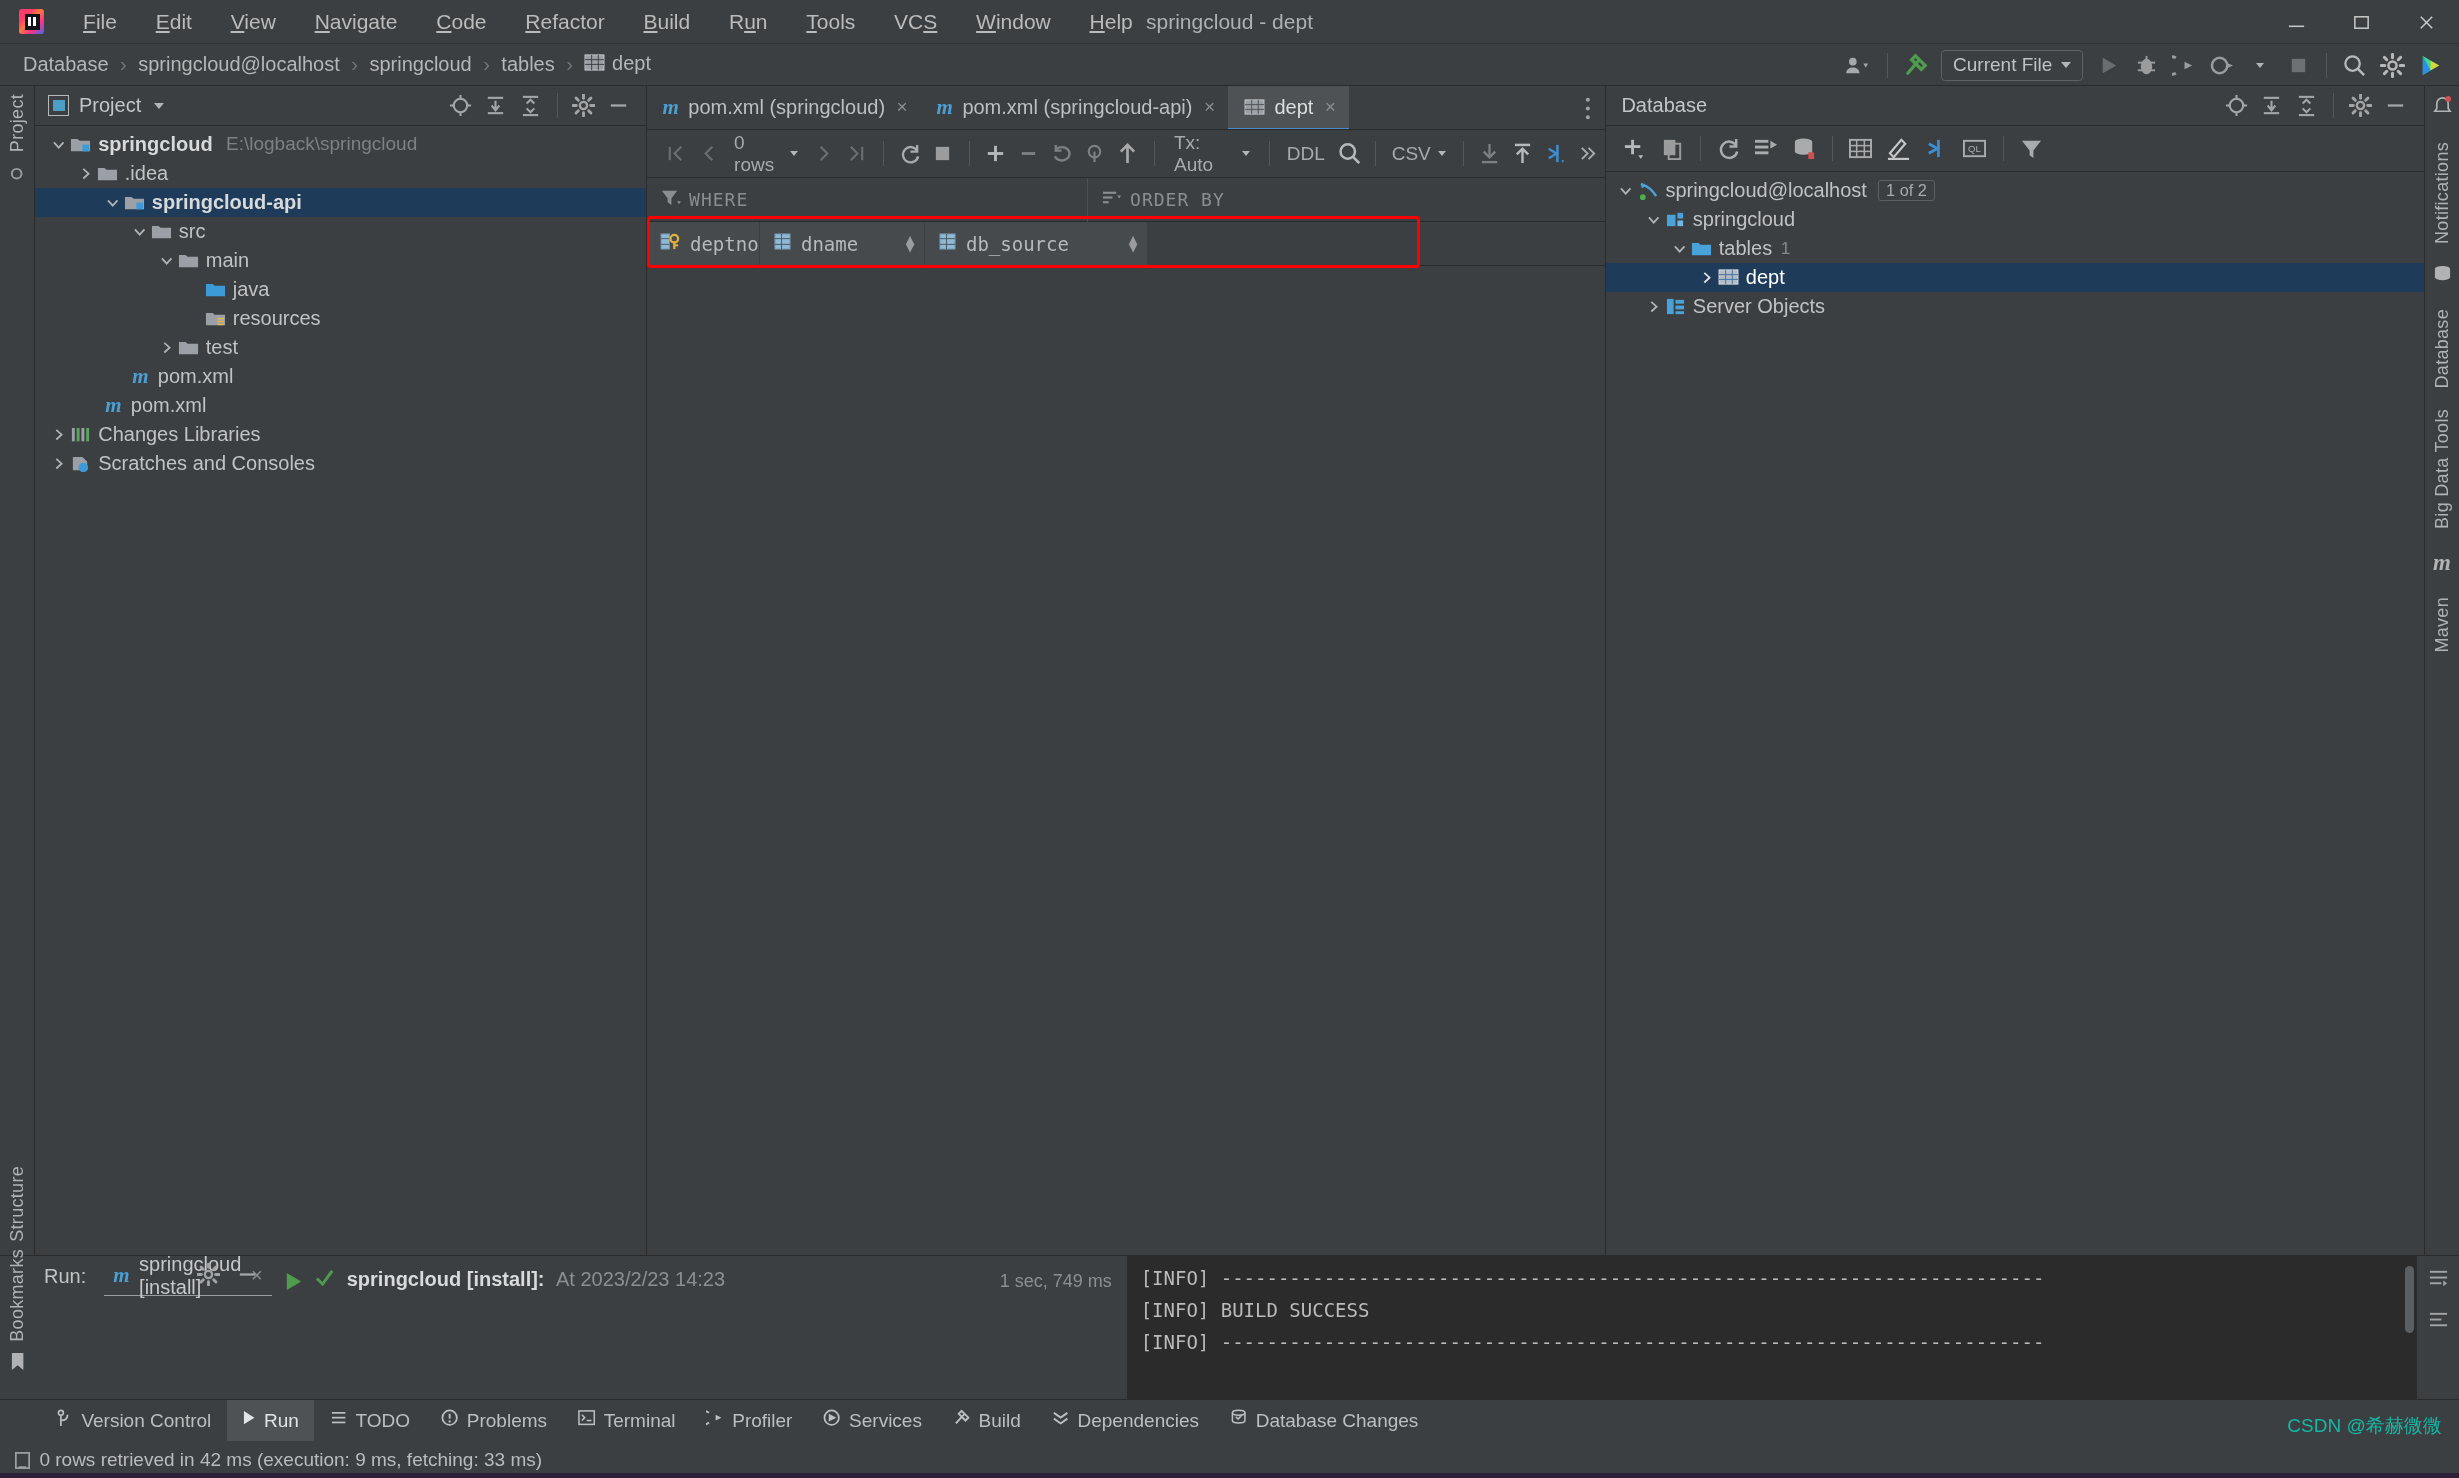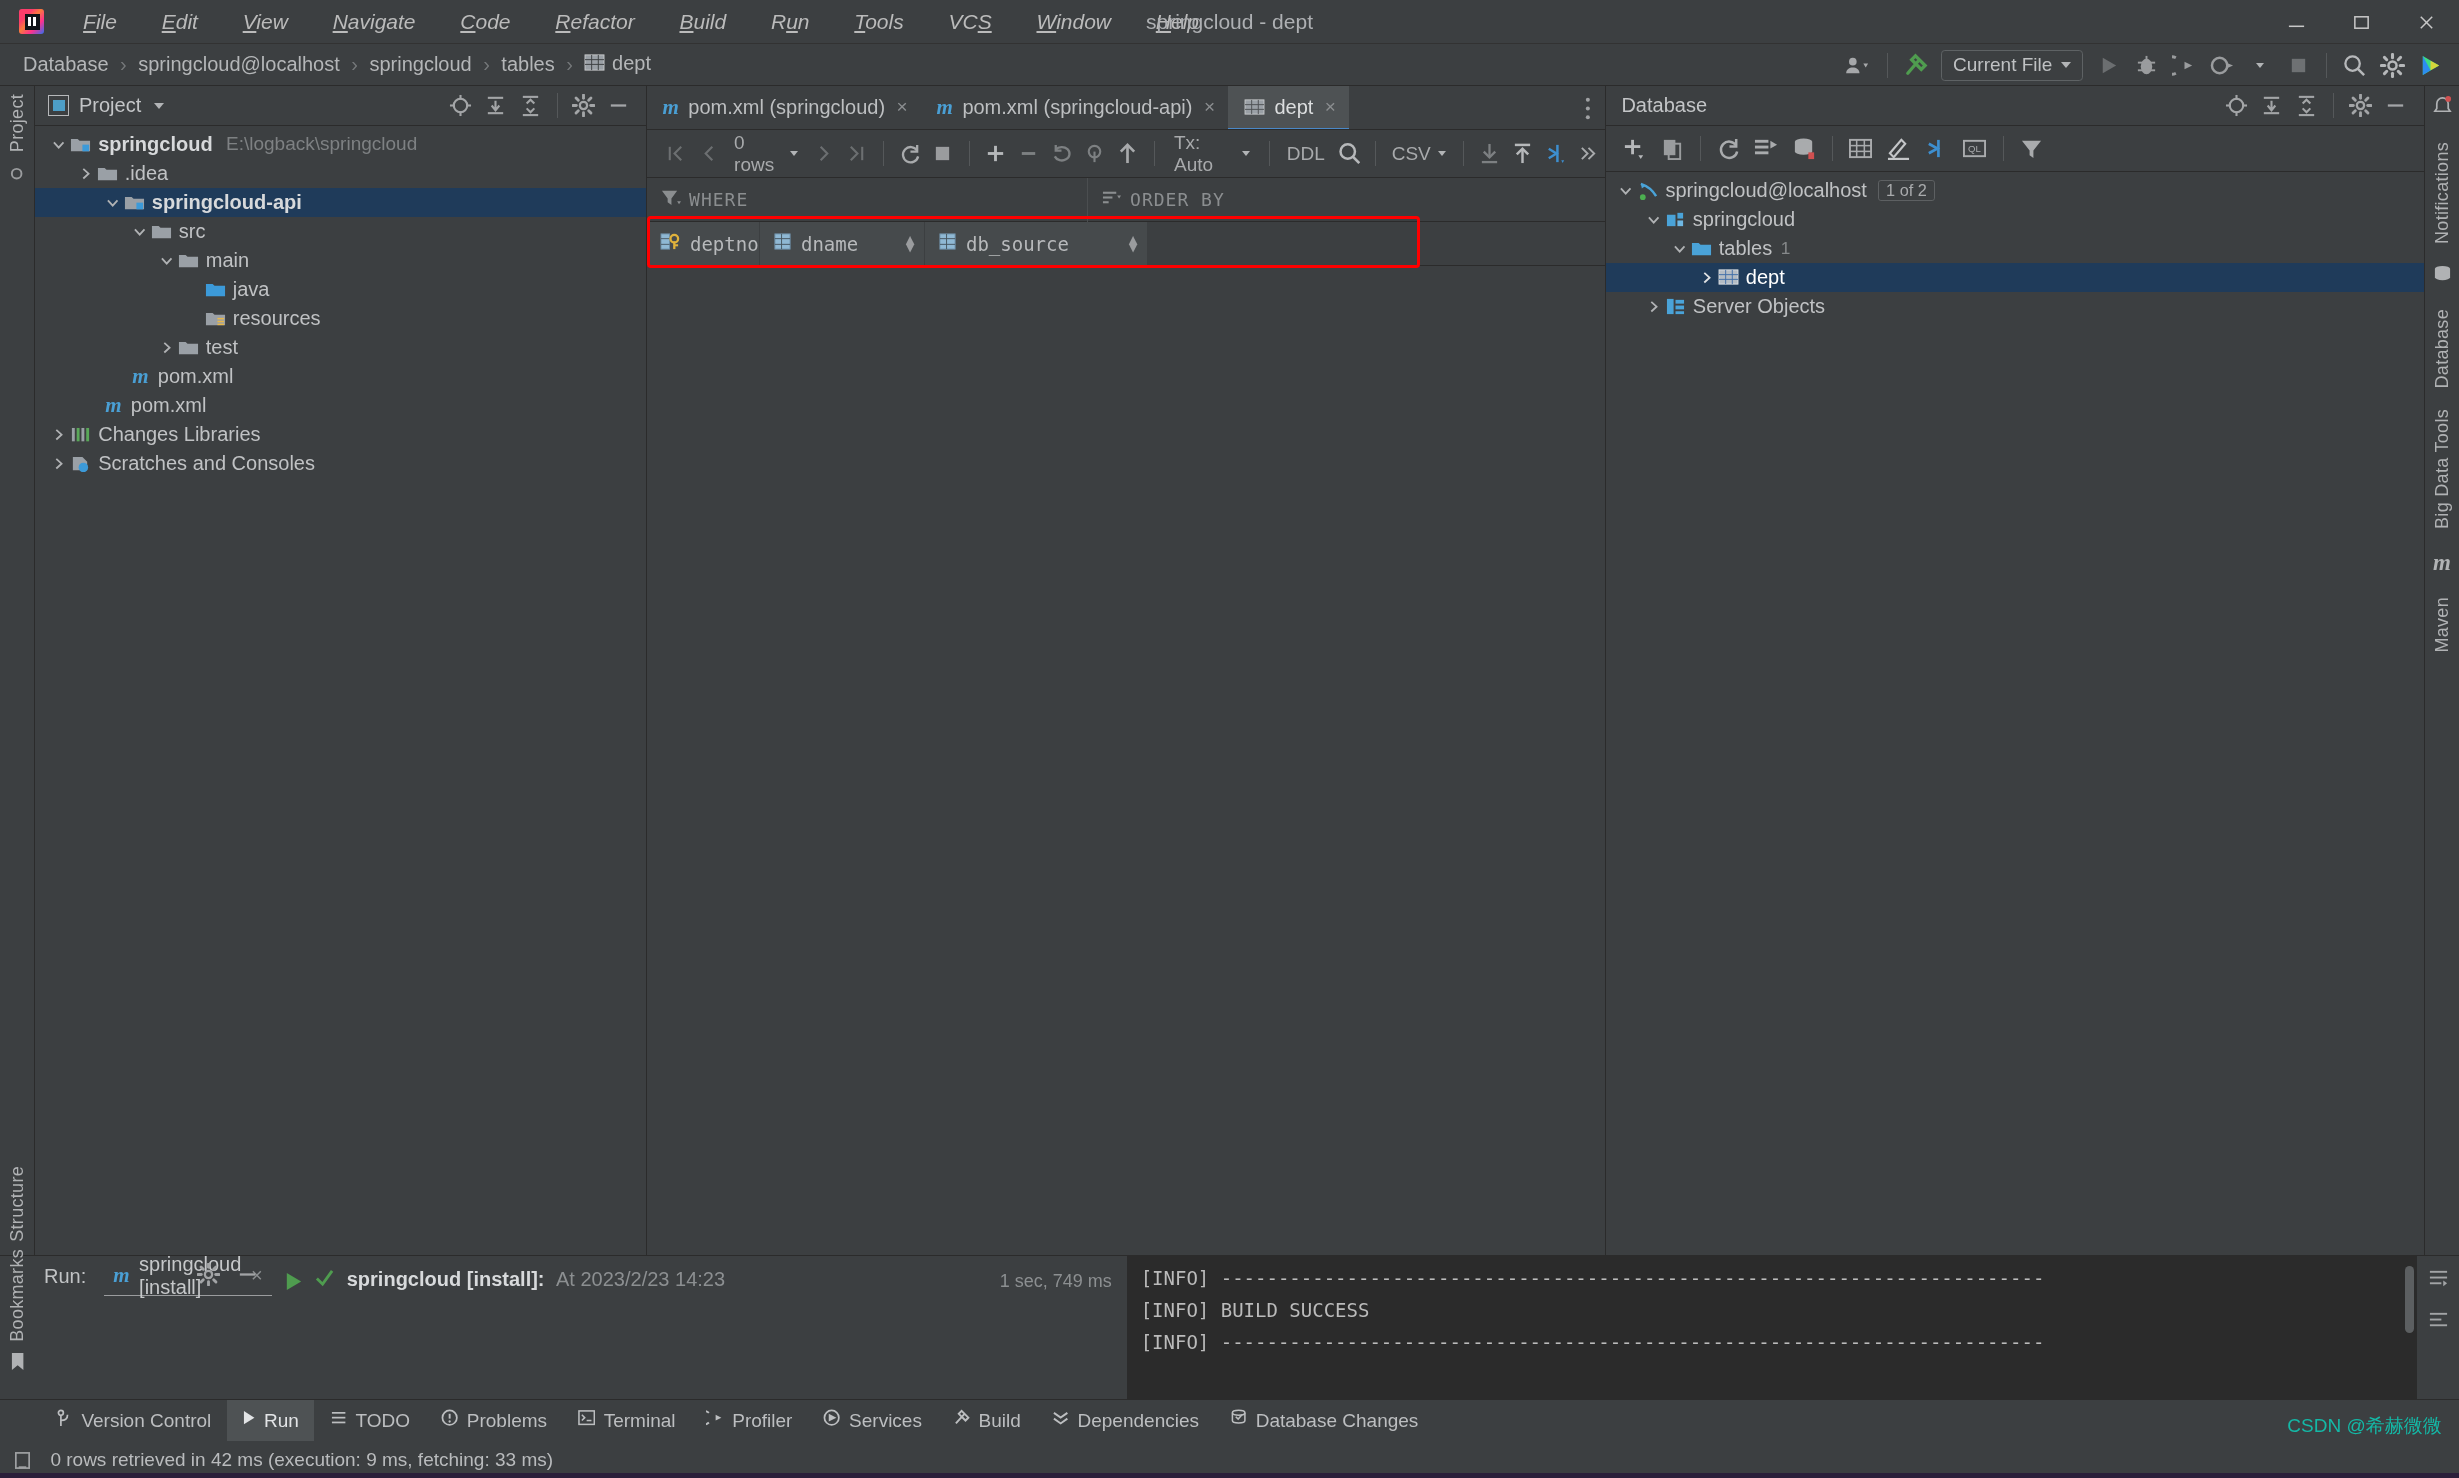--- a/index.html
+++ b/index.html
@@ -18,21 +18,21 @@
     background: #3c3f41; border-bottom: 1px solid #323232; position: relative;
   }
   .logo { width: 37px; height: 29px; margin-left: 15.4px; position: relative; }
   .logo .l1 { position:absolute; left:3.8px; top:1.9px; width:25px; height:25px; background:
       linear-gradient(135deg,#fc3d6b 0%, #fc3d6b 28%, #f97a3d 46%, #ff318c 70%, #2d6ff2 100%);
       border-radius:2.9px; }
   .logo .l2 { position:absolute; left:9.6px; top:6.7px; width:15.4px; height:16.3px; background:#101318; }
   .logo .l3 { position:absolute; left:12.5px; top:9.6px; width:2.9px; height:9.6px; background:#fff; }
   .logo .l4 { position:absolute; left:18px; top:9.6px; width:2.9px; height:9.6px; background:#fff; }
 
-  .menubar { display: flex; align-items: center; margin-left: 17.3px; gap: 18px; font-style: italic; }
+  .menubar { display: flex; align-items: center; margin-left: 17.3px; gap: 12px; }
   .menuitem {
     font-size: 21px; color: #bbbbbb; padding: 4.8px 13.4px; cursor: default; white-space: nowrap;
   }
   .menuitem u { text-decoration: underline; }
   .win-title {
     position: absolute; left: 0; right: 0; text-align: center;
     font-size: 21px; color: #aeb0b3; pointer-events: none;
   }
   .winbtns { position: absolute; right: 0; top: 0; height: 44px; display: flex; align-items: center; }
   .winbtn { width: 65px; height: 44px; display: flex; align-items: center; justify-content: center; color: #c8c8c8; }
@@ -143,21 +143,21 @@
   .console { flex: 1 1 auto; background: #2b2b2b; font-family: "DejaVu Sans Mono", monospace; font-size: 19px; color: #bbbbbb; padding: 5.8px 0 0 13.4px; position: relative; overflow: hidden; }
   .console div { line-height: 32px; white-space: nowrap; }
   .scrollthumb { position: absolute; right: 2.9px; top: 9.6px; width: 9.6px; height: 67px; background: #5c5f61; border-radius: 4.8px; }
   .run-rail { width: 42px; flex: 0 0 42px; display: flex; flex-direction: column; align-items: center; gap: 17.3px; padding-top: 11.5px; }
 
   
   .tooltabs { flex: 0 0 42px; height: 42px; display: flex; align-items: stretch; background: #3c3f41; border-top: 1px solid #2b2b2b; padding-left: 42px; }
   .tt { display: flex; align-items: center; gap: 8.6px; padding: 0 15.4px; font-size: 19px; color: #bcbec0; }
   .tt.active { background: #4e5254; color: #e2e4e6; }
   .statusbar { flex: 0 0 38px; height: 38px; display: flex; align-items: center; background: #3c3f41; font-size: 19px; color: #b9bbbd; }
-  .statusbar .txt { margin-left: 18px; }
+  .statusbar .txt { margin-left: 7px; }
   .wm { position: absolute; right: 17.3px; bottom: 40px; font-size: 19px; color: #14b8a6; }
   .accentline { position: absolute; left:0; right:0; bottom:0; height:5.8px; background:#2b1f3a; }
 </style>
 </head>
 <body>
 
 <div class="app">
 
   <div class="titlebar">
     <div class="logo">

